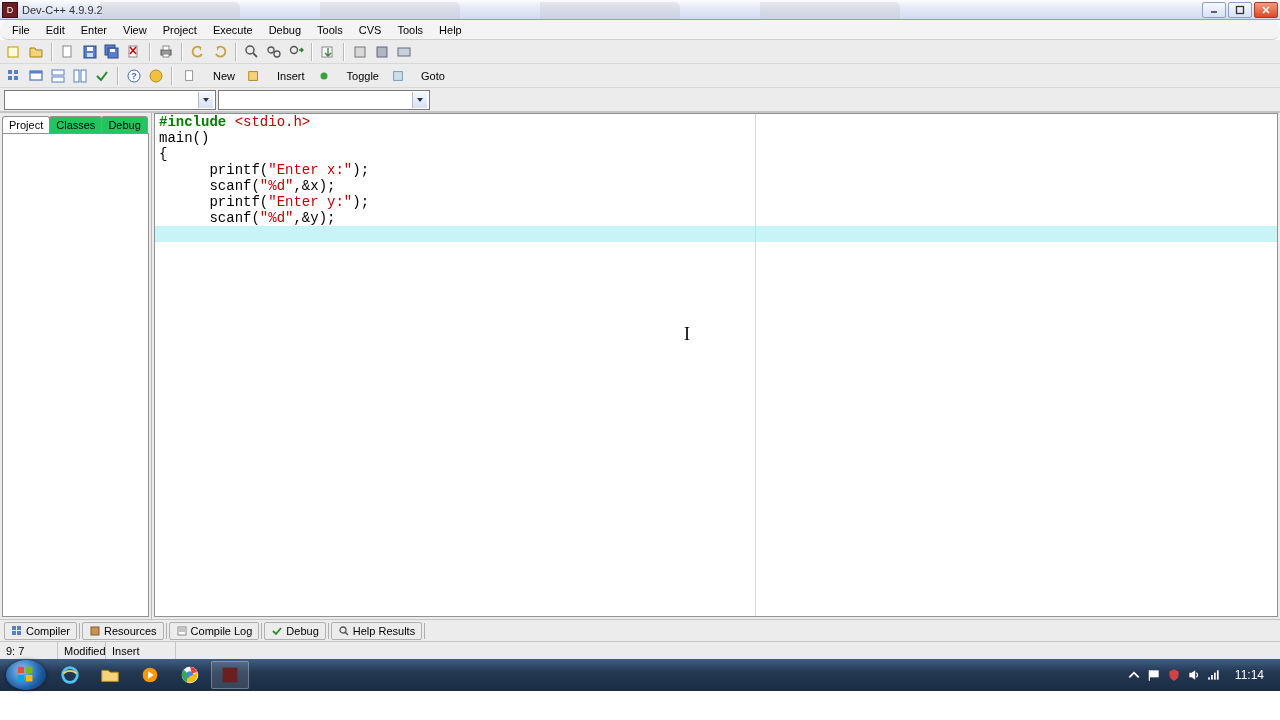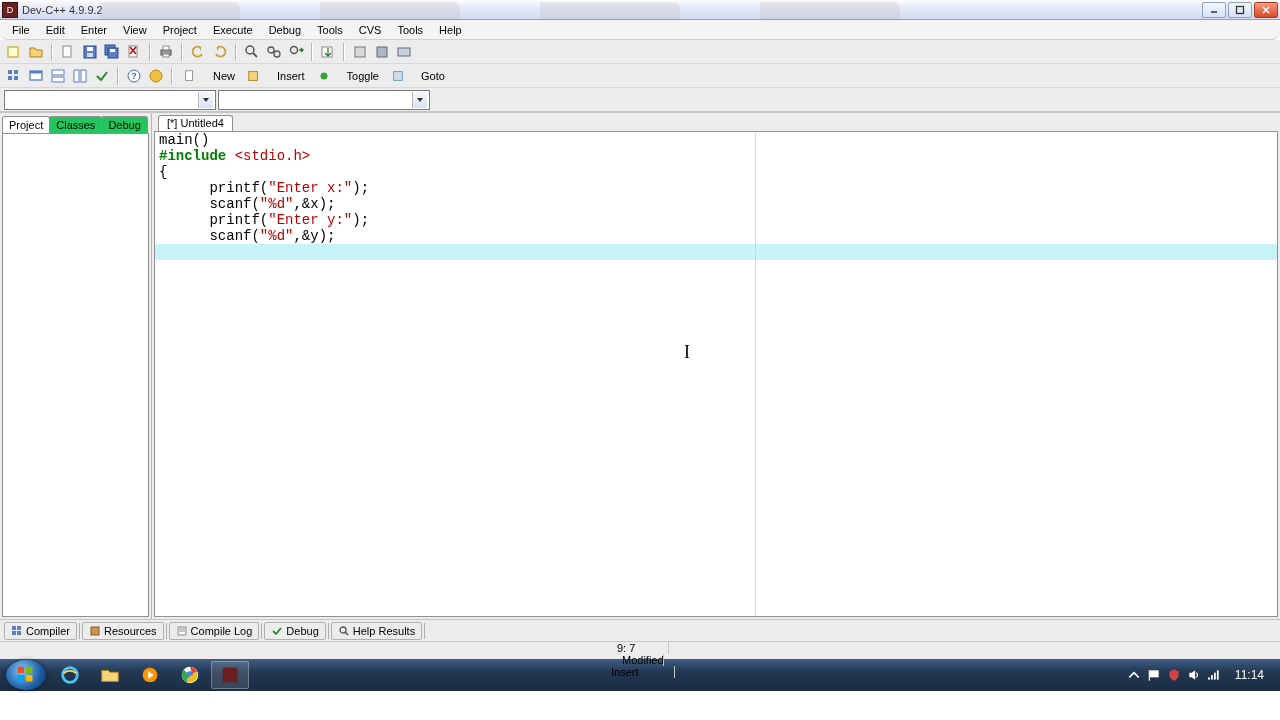--- a/index.html
+++ b/index.html
@@ -40,21 +40,21 @@
   .rmargin { position:absolute; top:0; bottom:0; left:600px; width:1px; background:#d8d8d8; }
   .hl-line { background:#c8f3f7; }
   .kw-green { color:#008000; font-weight:bold; }
   .kw-bold { font-weight:bold; }
   .str { color:#c00000; }
   
   .bottom-tabs { height:22px; background:#ececec; border-top:1px solid #c5c5c5; display:flex; align-items:center; padding:2px 4px; gap:2px; }
   .btab { display:flex; align-items:center; gap:3px; padding:2px 6px; border:1px solid #b0b0b0; background:#ececec; border-radius:2px; cursor:pointer; }
   .btab svg { width:12px; height:12px; }
   
-  .statusbar { height:18px; background:#ececec; border-top:1px solid #c5c5c5; display:flex; align-items:center; font-size:11px;flex-direction:column; }
+  .statusbar { height:18px; background:#ececec; border-top:1px solid #c5c5c5; display:flex; align-items:center; font-size:11px; }
   .status-cell { border-right:1px solid #c5c5c5; padding:0 6px; height:100%; display:flex; align-items:center; }
   
   .taskbar { height:29px; background:linear-gradient(#3f5f86 0%, #243852 40%, #1a2d45 100%); display:flex; align-items:center; padding:16px 2px;justify-content:space-between; }
   .start-orb { width:40px; height:30px; border-radius:50%; background:radial-gradient(circle at 40% 35%, #7fc6ff, #1e5fa6 60%, #0c2f56); margin:0 4px; display:flex; align-items:center; justify-content:center; cursor:pointer; box-shadow:0 0 4px rgba(0,0,0,0.5); }
   .tb-ico { width:38px; height:28px; margin:0 1px; border-radius:2px; display:flex; align-items:center; justify-content:center; cursor:pointer; }
   .tb-ico.active { background:rgba(255,255,255,0.12); box-shadow:inset 0 0 0 1px rgba(255,255,255,0.28); }
   .tb-ico svg, .start-orb svg { width:22px; height:22px; }
   .tray { margin-left:auto; display:flex; align-items:center; gap:6px; color:#fff; font-size:11px; padding-right:6px; }
   .tray svg { width:14px; height:14px; }
   .clock { font-size:12px; padding:0 8px; color:#fff; }
@@ -301,27 +301,24 @@
 <div class="main">
   <div class="left-panel">
     <div class="tabstrip" id="left-tabs">
         <div class="ptab active">Project</div>
         <div class="ptab">Classes</div>
         <div class="ptab">Debug</div>
       </div>
     <div class="tree-area"></div>
   </div>
   <div class="right-panel">
-    <div class="file-tabs">
-      <div class="file-tab">[*] Untitled4</div>
-    </div>
     <div class="editor" id="editor">
       <div class="rmargin"></div>
-    <div class="code-line"><span>main</span><span>()</span></div>
-        <div class="code-line"><span class="kw-green">#include </span><span class="str">&lt;stdio.h&gt;</span></div>
+    <div class="code-line"><span class="kw-green">#include </span><span class="str">&lt;stdio.h&gt;</span></div>
+        <div class="code-line"><span>main</span><span>()</span></div>
         <div class="code-line"><span>{</span></div>
         <div class="code-line">      <span>printf</span><span>(</span><span class="str">"Enter x:"</span><span>);</span></div>
         <div class="code-line">      <span>scanf</span><span>(</span><span class="str">"%d"</span><span>,&amp;x);</span></div>
         <div class="code-line">      <span>printf</span><span>(</span><span class="str">"Enter y:"</span><span>);</span></div>
         <div class="code-line">      <span>scanf</span><span>(</span><span class="str">"%d"</span><span>,&amp;y);</span></div>
         <div class="code-line hl-line">      </div>
         <div style="position: absolute; left: 529px; top: 212px; font-family: serif; font-size: 18px; color: rgb(0, 0, 0);">I</div>
       </div>
   </div>
 </div>

